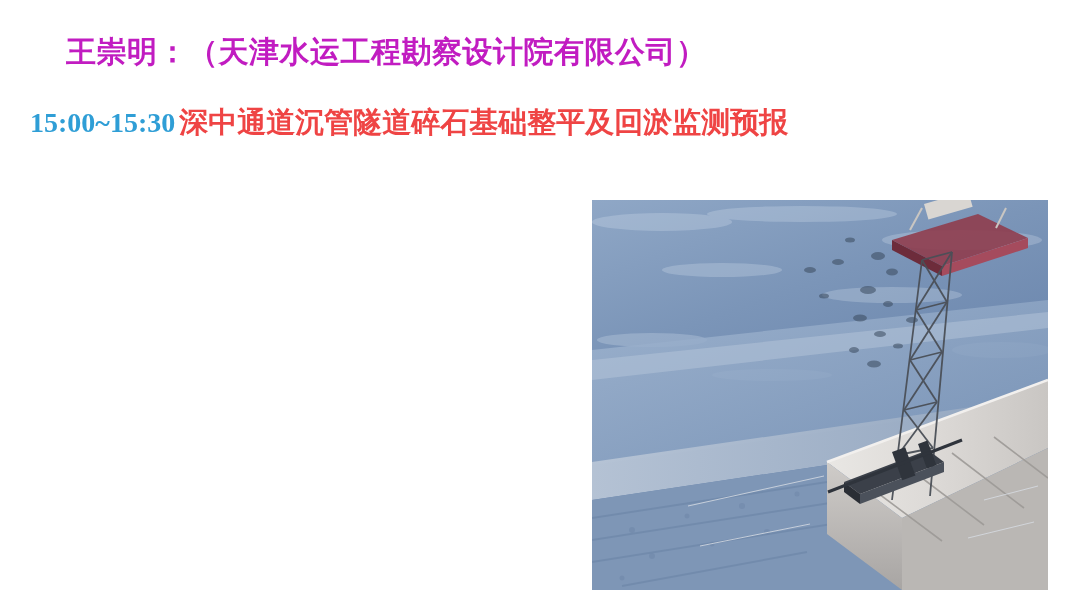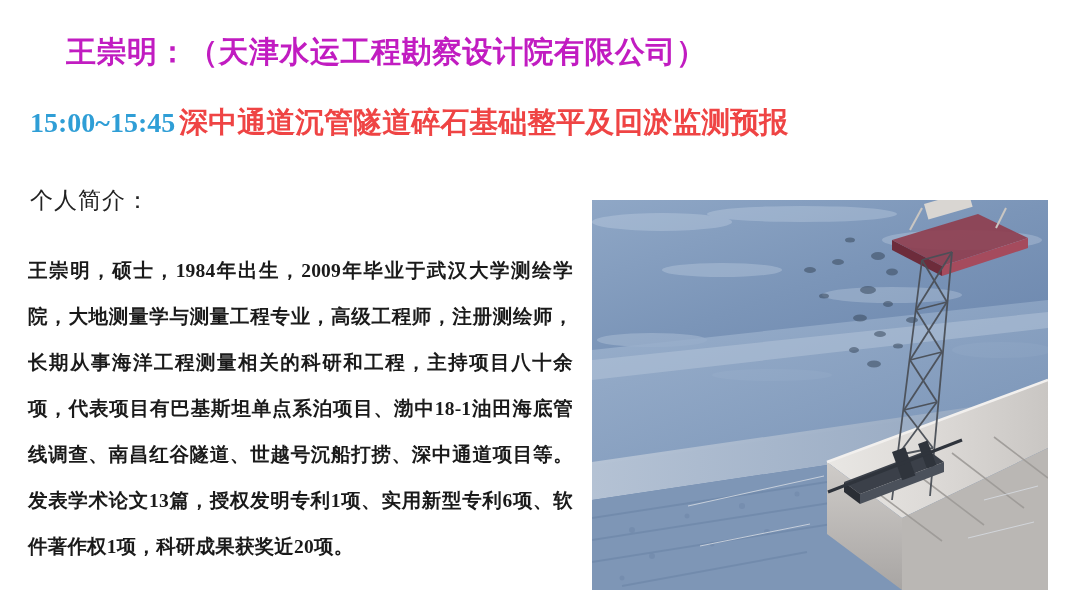--- a/index.html
+++ b/index.html
@@ -98,28 +98,24 @@
   }
 </style>
 </head>
 <body>
 
 <div class="slide">
 
   <div class="speaker-line">王崇明：（天津水运工程勘察设计院有限公司）</div>
 
   <div class="title-line">
-    <span class="title-time">15:00~15:45</span><span class="title-text">深中通道沉管隧道碎石基础整平及回淤监测预报</span>
+    <span class="title-time">15:00~15:30</span><span class="title-text">深中通道沉管隧道碎石基础整平及回淤监测预报</span>
   </div>
 
-  <div class="bio-heading">个人简介：</div>
-
-  <div class="bio-body">
-    <p>王崇明，硕士，1984年出生，2009年毕业于武汉大学测绘学院，大地测量学与测量工程专业，高级工程师，注册测绘师，长期从事海洋工程测量相关的科研和工程，主持项目八十余项，代表项目有巴基斯坦单点系泊项目、渤中18-1油田海底管线调查、南昌红谷隧道、世越号沉船打捞、深中通道项目等。发表学术论文13篇，授权发明专利1项、实用新型专利6项、软件著作权1项，科研成果获奖近20项。</p>
-  </div>
+
 
   <div class="photo">
     <svg width="456" height="390" viewBox="0 0 456 390" xmlns="http://www.w3.org/2000/svg">
       <defs>
         <linearGradient id="water" x1="0" y1="0" x2="0.4" y2="1">
           <stop offset="0%" stop-color="#8fa7c6"></stop>
           <stop offset="35%" stop-color="#7b95b8"></stop>
           <stop offset="70%" stop-color="#6b86ad"></stop>
           <stop offset="100%" stop-color="#5d7aa3"></stop>
         </linearGradient>

